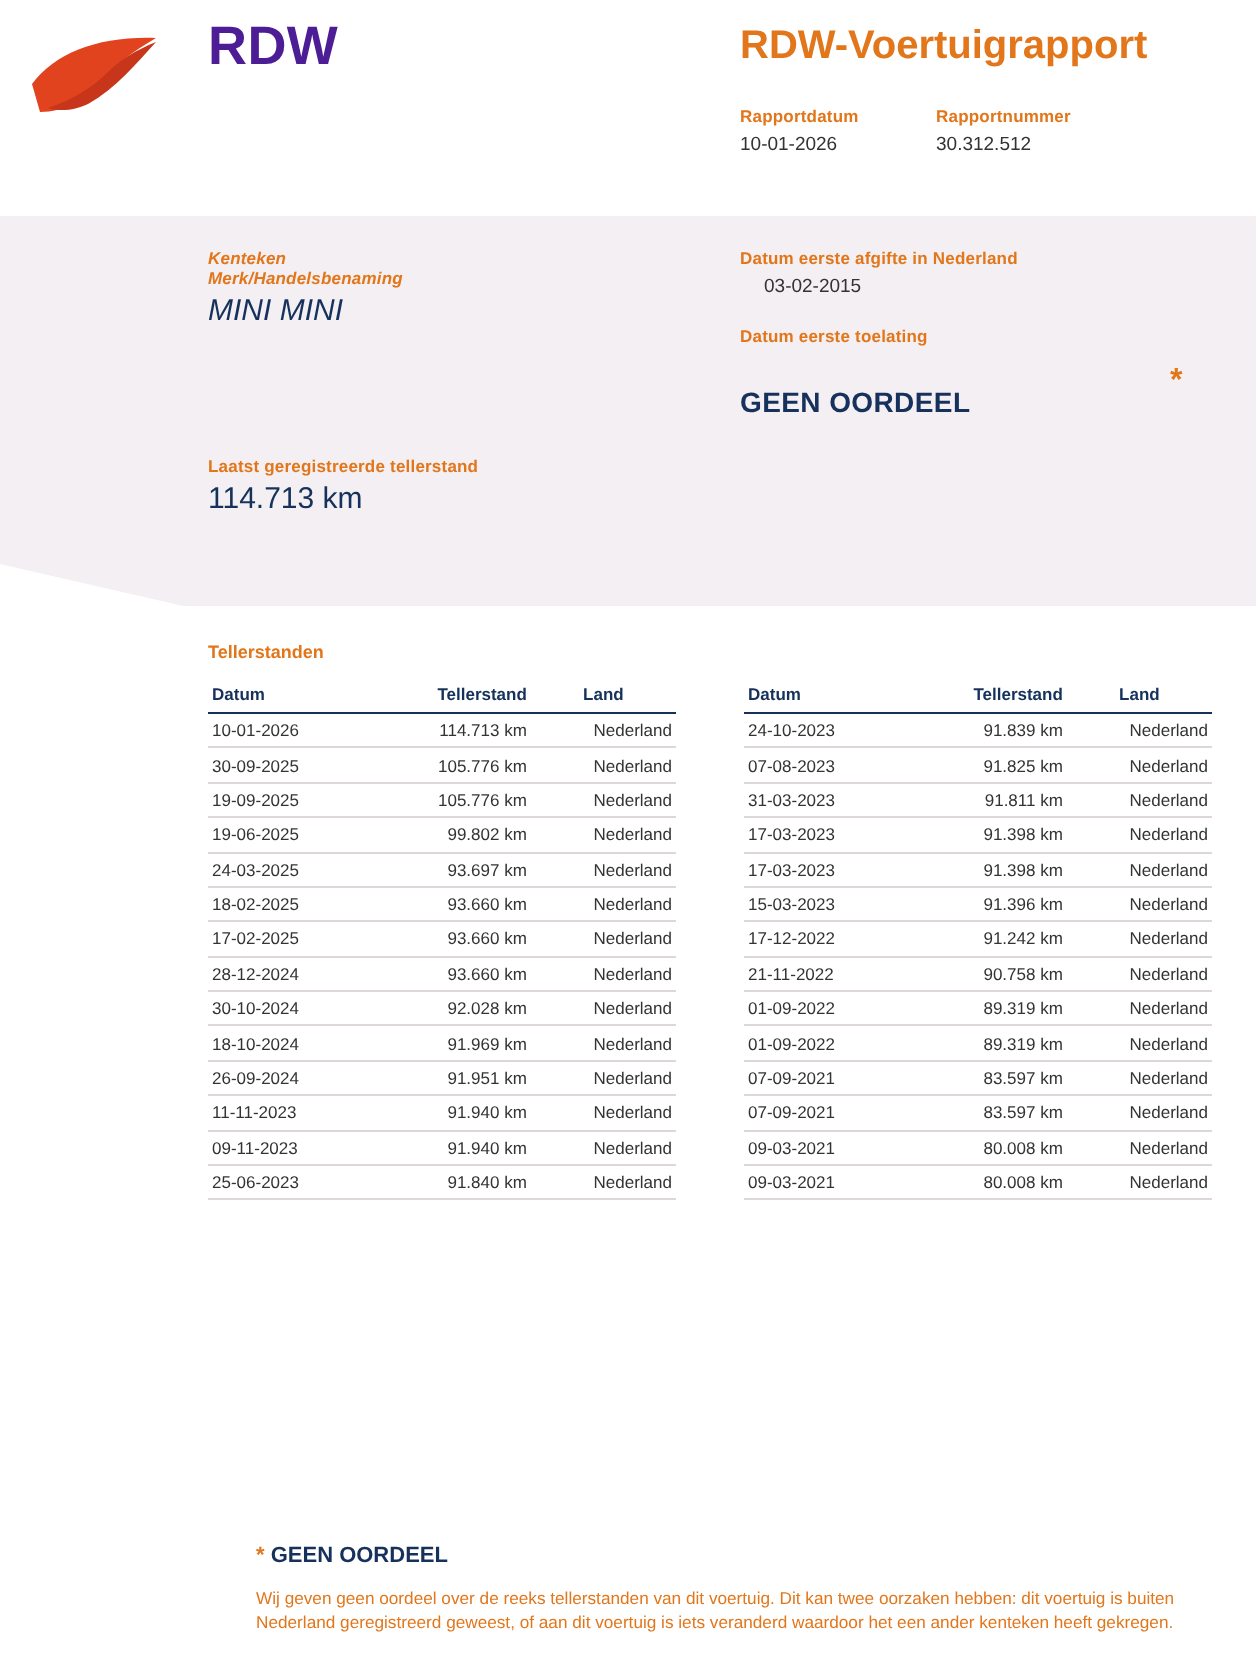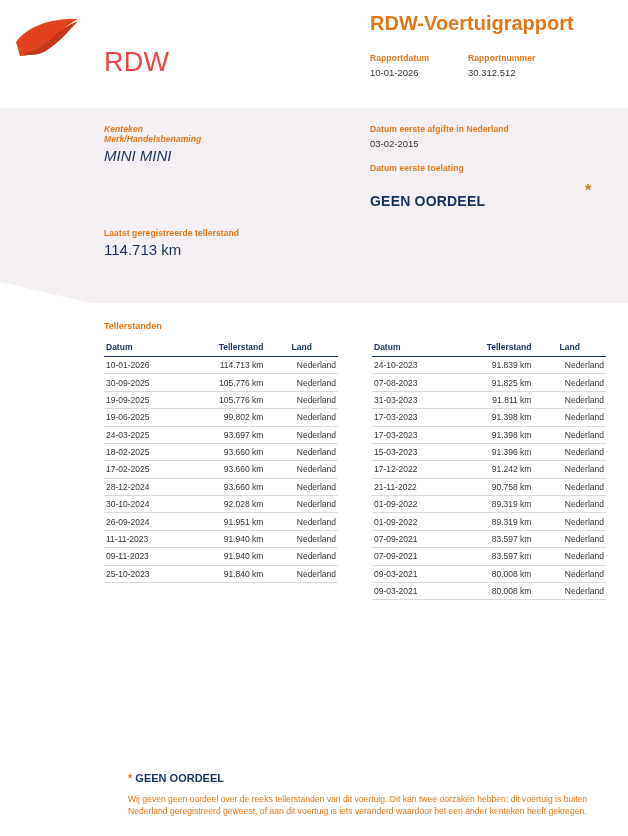--- a/index.html
+++ b/index.html
@@ -27,24 +27,23 @@
     left: 14px;
     top: 16px;
     width: 78px;
     height: 46px;
   }
   .brand-title {
     position: absolute;
     left: 104px;
     top: 8px;
     font-size: 27px;
-    font-weight: normal;
-    color: #ef4444;
+    font-weight: bold;
+    color: #4c1d95;
     letter-spacing: 0.2px;
-    margin-top: 39px;
   }
   .report-title {
     position: absolute;
     left: 370px;
     top: 12px;
     font-size: 20px;
     font-weight: bold;
     color: #e2761b;
   }
   .meta {
@@ -100,20 +99,21 @@
     font-size: 15px;
     color: #16325c;
     margin-top: 3px;
     margin-bottom: 13px;
   }
   .field-value-sm {
     font-size: 9.5px;
     color: #333333;
     margin-top: 4px;
     margin-bottom: 14px;
+    margin-left: 12px;
   }
   .verdict {
     margin-top: 20px;
     font-size: 14px;
     font-weight: bold;
     color: #16325c;
     letter-spacing: 0.2px;
   }
   .asterisk {
     position: absolute;
@@ -289,36 +289,41 @@
               <td>28-12-2024</td>
               <td class="num">93.660 km</td>
               <td class="right">Nederland</td>
             </tr>
             <tr>
               <td>30-10-2024</td>
               <td class="num">92.028 km</td>
               <td class="right">Nederland</td>
             </tr>
             <tr>
+              <td>18-10-2024</td>
+              <td class="num">91.969 km</td>
+              <td class="right">Nederland</td>
+            </tr>
+            <tr>
               <td>26-09-2024</td>
               <td class="num">91.951 km</td>
               <td class="right">Nederland</td>
             </tr>
             <tr>
               <td>11-11-2023</td>
               <td class="num">91.940 km</td>
               <td class="right">Nederland</td>
             </tr>
             <tr>
               <td>09-11-2023</td>
               <td class="num">91.940 km</td>
               <td class="right">Nederland</td>
             </tr>
             <tr>
-              <td>25-10-2023</td>
+              <td>25-06-2023</td>
               <td class="num">91.840 km</td>
               <td class="right">Nederland</td>
             </tr>
           </tbody>
       </table>
     </div>
 
     <div class="tbl-wrap tbl-right">
       <table>
         <thead>

